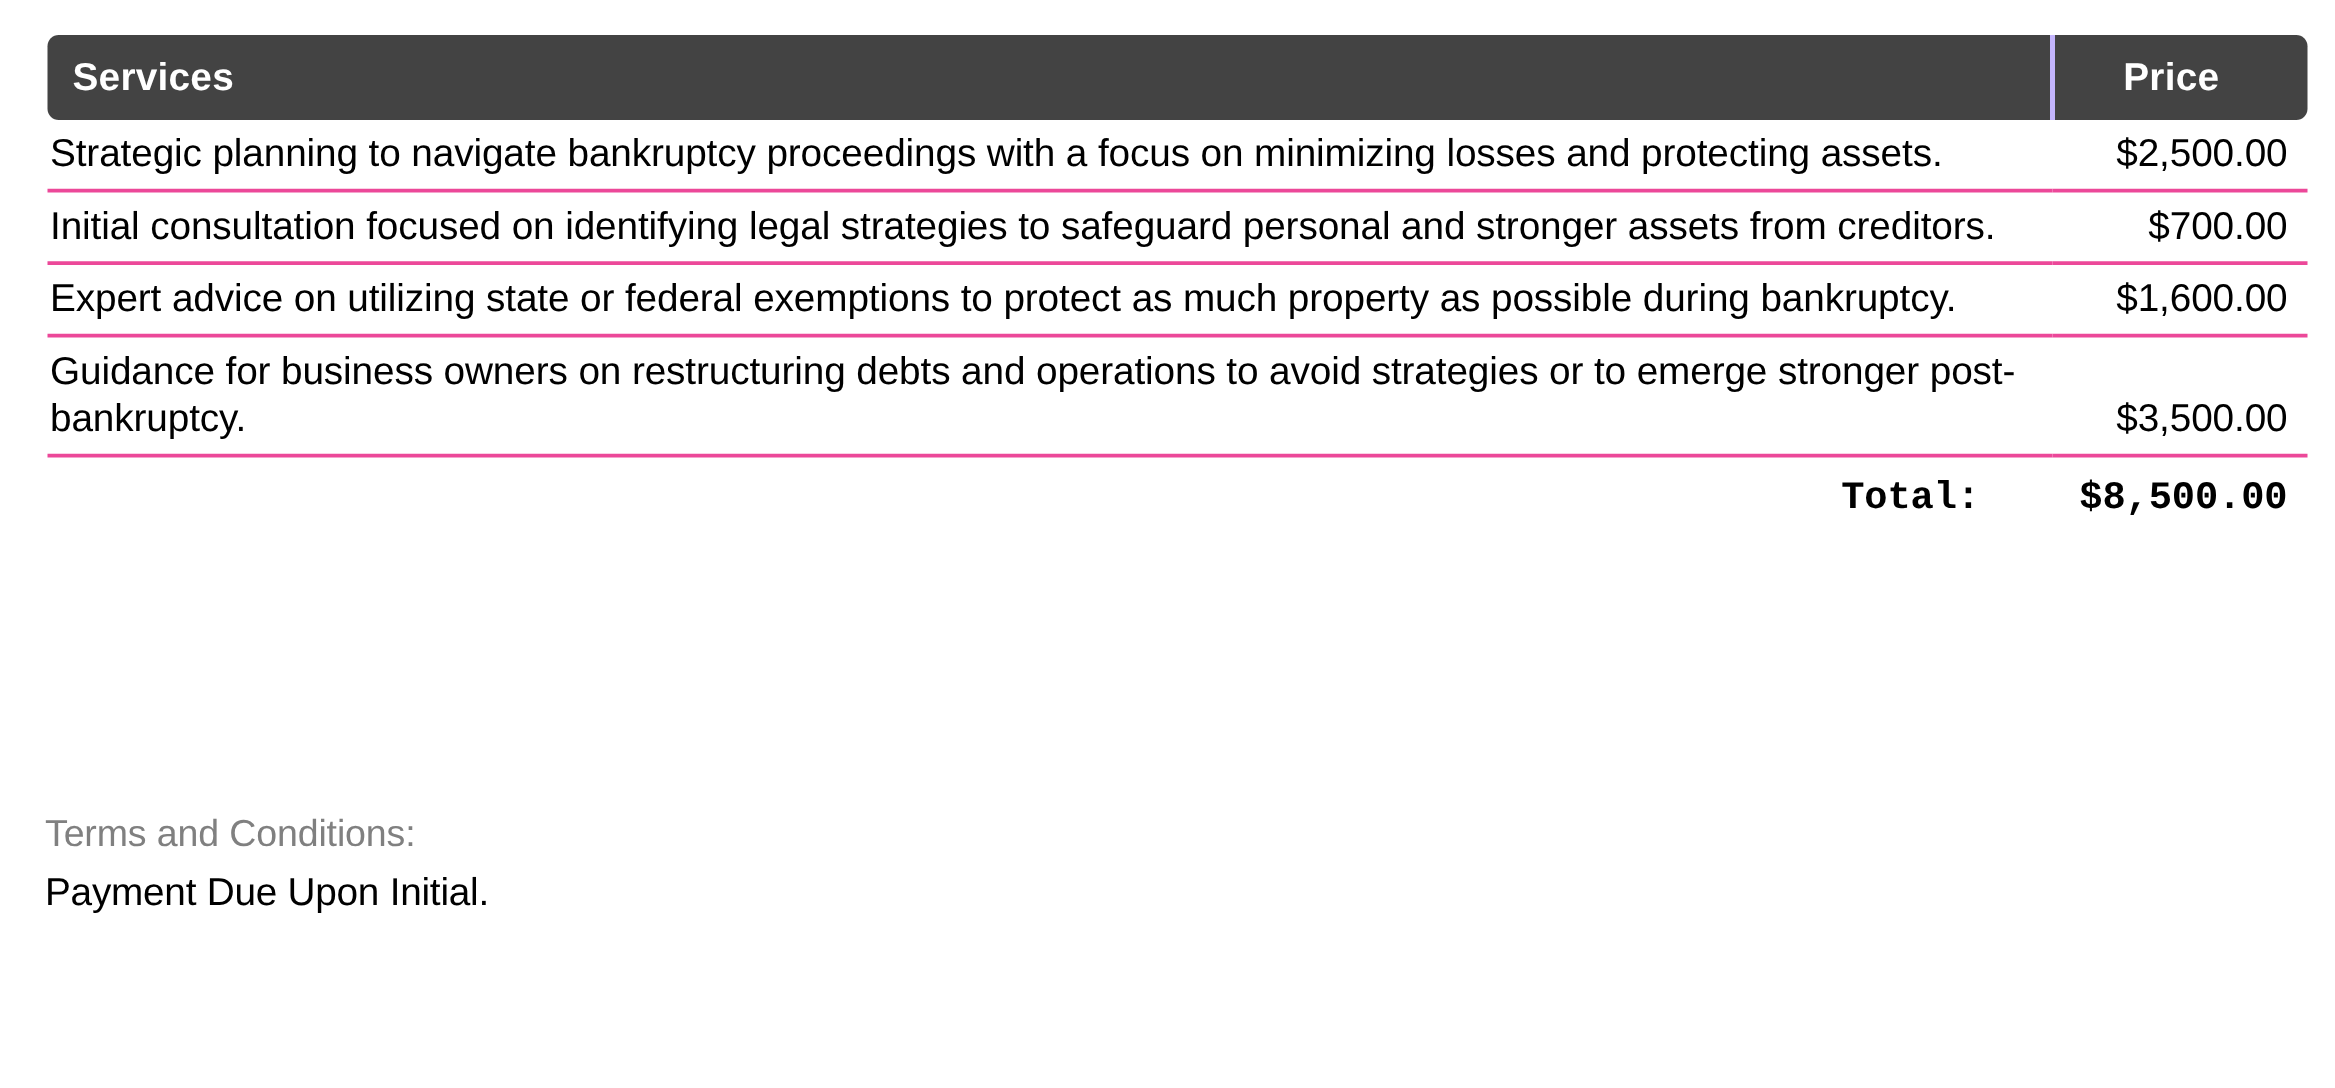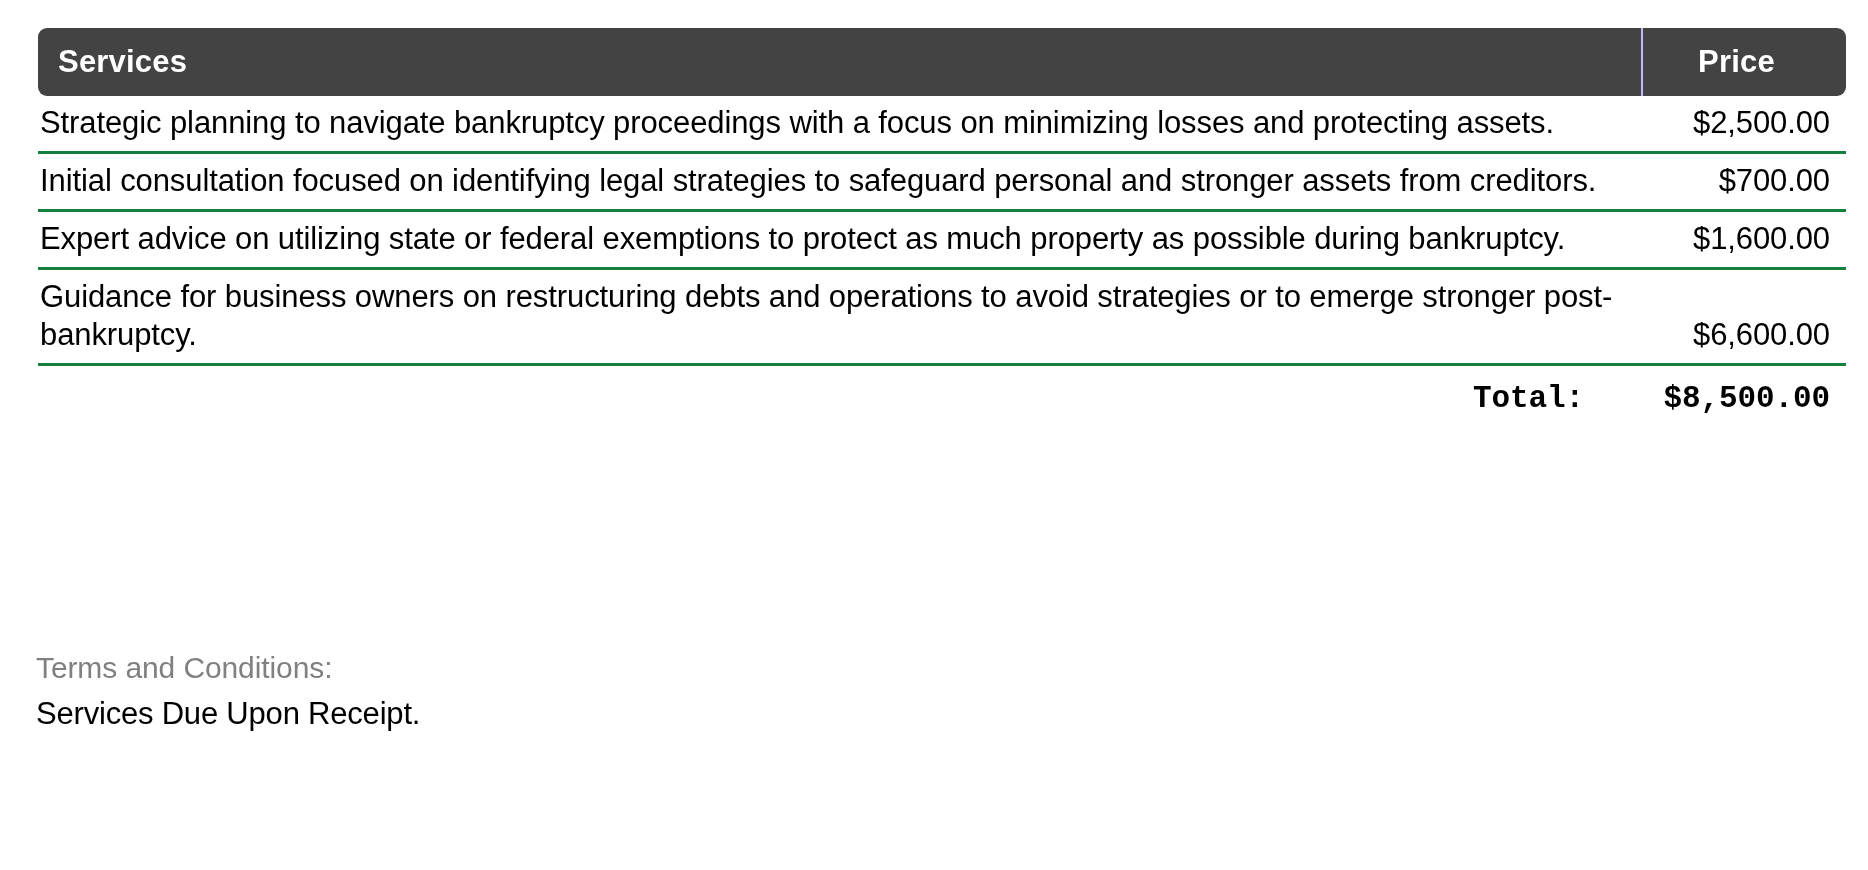--- a/index.html
+++ b/index.html
@@ -45,33 +45,33 @@
     letter-spacing: 0.2px;
     padding: 0;
     height: 68px;
     vertical-align: middle;
   }
   thead th.th-service {
     text-align: left;
     padding-left: 20px;
     border-top-left-radius: 9px;
     border-bottom-left-radius: 9px;
-    border-right: 2px solid #c4b5fd;
+    border-right: 4px solid #c4b5fd;
   }
   thead th.th-price {
     padding-right: 16px;
     border-top-right-radius: 9px;
     border-bottom-right-radius: 9px;
   }
 
   tbody td {
     font-size: 31px;
     line-height: 38px;
     color: #000000;
-    border-bottom: 3px solid #15803d;
+    border-bottom: 3px solid #ec4899;
     padding: 8px 0 9px 0;
     vertical-align: top;
     letter-spacing: -0.1px;
   }
   tbody td.td-service {
     text-align: left;
     padding-left: 2px;
     padding-right: 14px;
   }
   tbody td.td-price {
@@ -149,29 +149,29 @@
         <td class="td-price">$700.00</td>
       </tr>
 
       <tr>
         <td class="td-service">Expert advice on utilizing state or federal exemptions to protect as much property as possible during bankruptcy.</td>
         <td class="td-price">$1,600.00</td>
       </tr>
 
       <tr>
         <td class="td-service">Guidance for business owners on restructuring debts and operations to avoid strategies or to emerge stronger post-bankruptcy.</td>
-        <td class="td-price">$6,600.00</td>
+        <td class="td-price">$3,500.00</td>
       </tr>
 
       <tr class="total-row">
         <td class="total-label">Total:</td>
         <td class="total-value">$8,500.00</td>
       </tr>
 
     </tbody>
   </table>
 
   <div class="terms">
     <div class="terms-title">Terms and Conditions:</div>
-    <div class="terms-line">Services Due Upon Receipt.</div>
+    <div class="terms-line">Payment Due Upon Initial.</div>
   </div>
 
 </div>
 
 </body></html>

